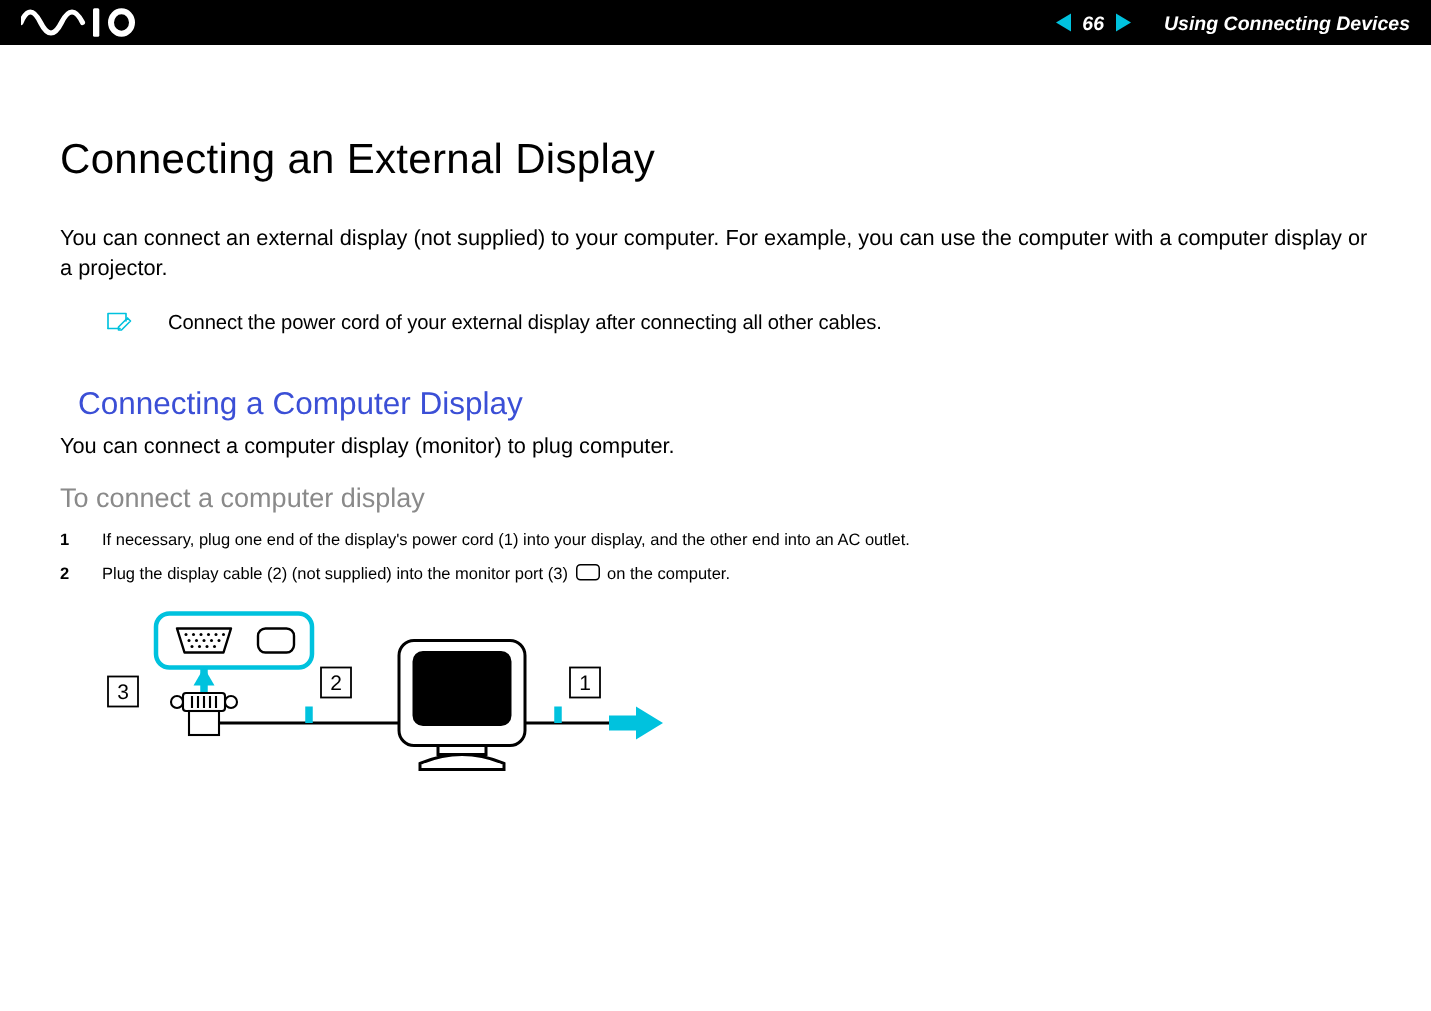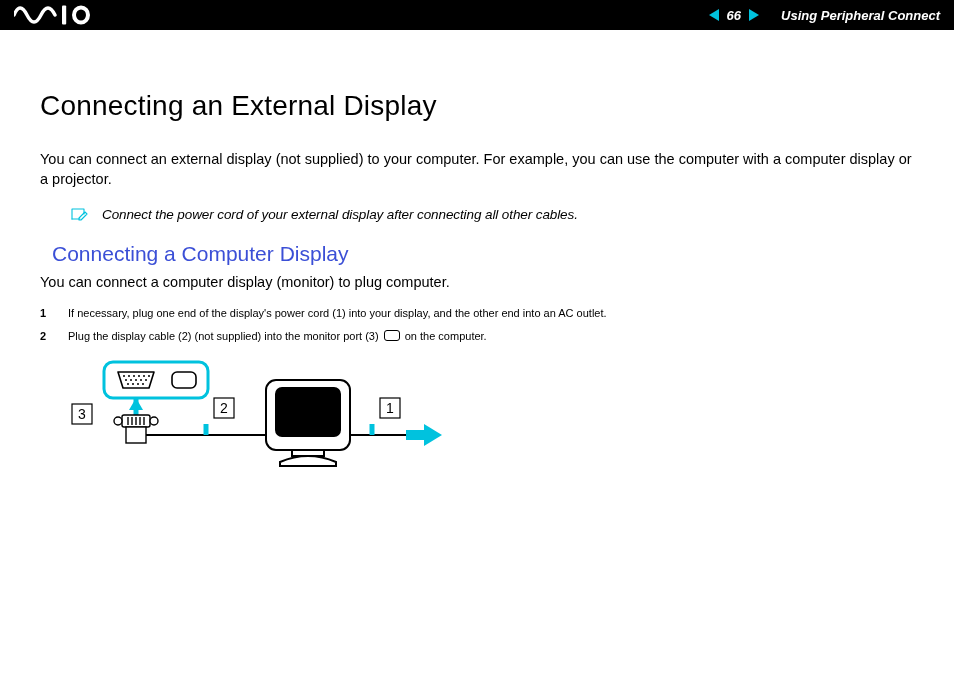--- a/index.html
+++ b/index.html
@@ -49,25 +49,24 @@
     letter-spacing: 0.2px;
   }
   p.body {
     font-size: 14.5px;
     margin: 0 0 18px 0;
     line-height: 1.35;
   }
   .note-row {
     display: flex;
     align-items: flex-start;
-    gap: 14px;
-    margin: 4px 0 18px 30px;
+    gap: 24px;
+    margin: 4px 0 34px 30px;
     font-size: 13.5px;
     font-family: Helvetica, Arial, sans-serif;
-    font-style: italic;
   }
   .note-row .note-text {
     font-family: "Helvetica Neue", Helvetica, Arial, sans-serif;
     font-stretch: condensed;
     letter-spacing: -0.1px;
   }
   .pencil-icon { color: #00c2de; }
   h2 {
     color: #3b4fd6;
     font-weight: 400;
@@ -124,21 +123,21 @@
         <rect x="48" y="0.5" width="4.2" height="19" rx="1"></rect>
         <path d="M58 10 a9 9.5 0 1 0 18 0 a9 9.5 0 1 0 -18 0 M62 10 a5 5.5 0 1 0 10 0 a5 5.5 0 1 0 -10 0" fill-rule="evenodd"></path>
       </g>
     </svg>
   </div>
   <div class="topright">
     <span class="tri tri-left"></span>
     <span class="pagenum">66</span>
     <span class="tri tri-right"></span>
     <span style="width:6px"></span>
-    <span class="section">Using Peripheral Connect</span>
+    <span class="section">Using Connecting Devices</span>
   </div>
 </div>
 
 <div class="content">
   <h1>Connecting an External Display</h1>
   <p class="body">You can connect an external display (not supplied) to your computer. For example, you can use the computer with a computer display or a projector.</p>
 
   <div class="note-row">
     <span class="pencil-icon">
       <svg width="18" height="14" viewBox="0 0 18 14">
@@ -147,20 +146,21 @@
             <path d="M2 12 L10 12"></path>
             <path d="M9 11 L15 5 L17 7 L11 13 L9 13 Z"></path>
           </g>
         </svg>
     </span>
     <span class="note-text">Connect the power cord of your external display after connecting all other cables.</span>
   </div>
 
   <h2>Connecting a Computer Display</h2>
   <p class="body2">You can connect a computer display (monitor) to plug computer.</p>
+  <h3>To connect a computer display</h3>
 
   <ol class="steps">
     <li>
         <span>If necessary, plug one end of the display's power cord (1) into your display, and the other end into an AC outlet.</span>
       </li>
     <li>
         <span>Plug the display cable (2) (not supplied) into the monitor port (3) <span class="port-glyph"></span> on the computer.</span>
       </li>
   </ol>
 

